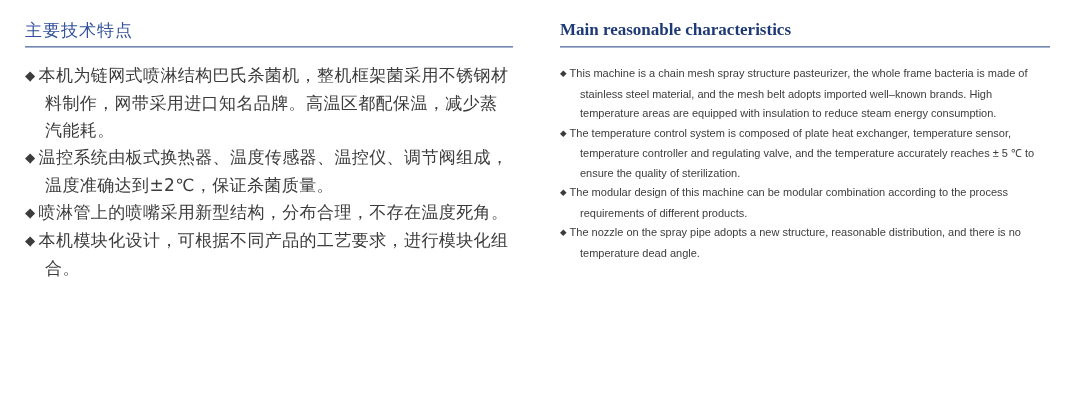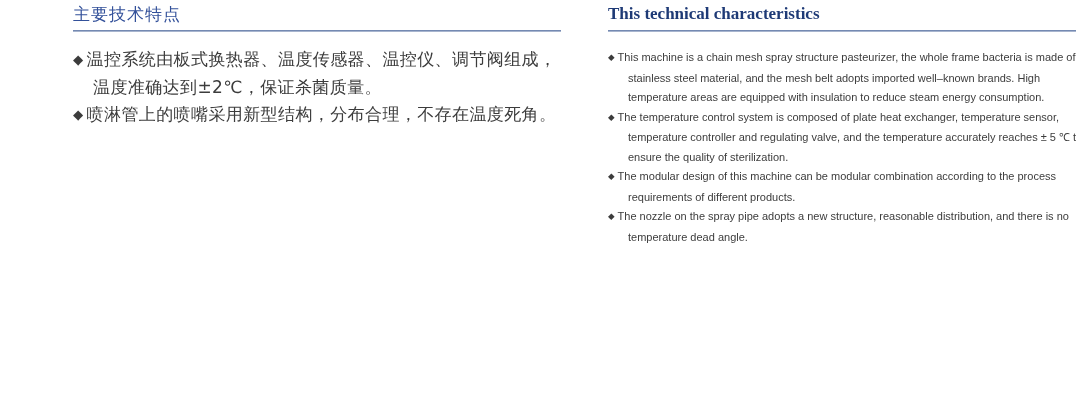--- a/index.html
+++ b/index.html
@@ -11,22 +11,21 @@
     font-family: "Liberation Sans", "DejaVu Sans", sans-serif;
   }
   .page {
     position: relative;
     width: 1076px;
     height: 402px;
     background: #ffffff;
   }
   .col {
     position: absolute;
-    top: 4px;
-    margin-left: 48px;
+    top: 20px;
   }
   .col-cn {
     left: 25px;
     width: 488px;
   }
   .col-en {
     left: 560px;
     width: 490px;
   }
   .section-title-cn {
@@ -80,30 +79,32 @@
 </style>
 </head>
 <body>
 
 <div class="page">
 
   <div class="col col-cn">
     <div class="section-title-cn">主要技术特点</div>
     <div class="title-rule"></div>
     <ul class="feature-list">
+  <li><span class="diamond">◆</span><span>本机为链网式喷淋结构巴氏杀菌机，整机框架菌采用不锈钢材料制作，网带采用进口知名品牌。高温区都配保温，减少蒸汽能耗。</span></li>
 
   <li><span class="diamond">◆</span><span>温控系统由板式换热器、温度传感器、温控仪、调节阀组成，温度准确达到±2℃，保证杀菌质量。</span></li>
 
   <li><span class="diamond">◆</span><span>喷淋管上的喷嘴采用新型结构，分布合理，不存在温度死角。</span></li>
 
+  <li><span class="diamond">◆</span><span>本机模块化设计，可根据不同产品的工艺要求，进行模块化组合。</span></li>
 </ul>
   </div>
 
   <div class="col col-en">
-    <div class="section-title-en">This technical characteristics</div>
+    <div class="section-title-en">Main reasonable characteristics</div>
     <div class="title-rule"></div>
     <ul class="feature-list">
   <li><span class="diamond">◆</span><span>This machine is a chain mesh spray structure pasteurizer, the whole frame bacteria is made of stainless steel material, and the mesh belt adopts imported well–known brands. High temperature areas are equipped with insulation to reduce steam energy consumption.</span></li>
 
   <li><span class="diamond">◆</span><span>The temperature control system is composed of plate heat exchanger, temperature sensor, temperature controller and regulating valve, and the temperature accurately reaches ± 5 ℃ to ensure the quality of sterilization.</span></li>
 
   <li><span class="diamond">◆</span><span>The modular design of this machine can be modular combination according to the process requirements of different products.</span></li>
 
   <li><span class="diamond">◆</span><span>The nozzle on the spray pipe adopts a new structure, reasonable distribution, and there is no temperature dead angle.</span></li>
 </ul>

